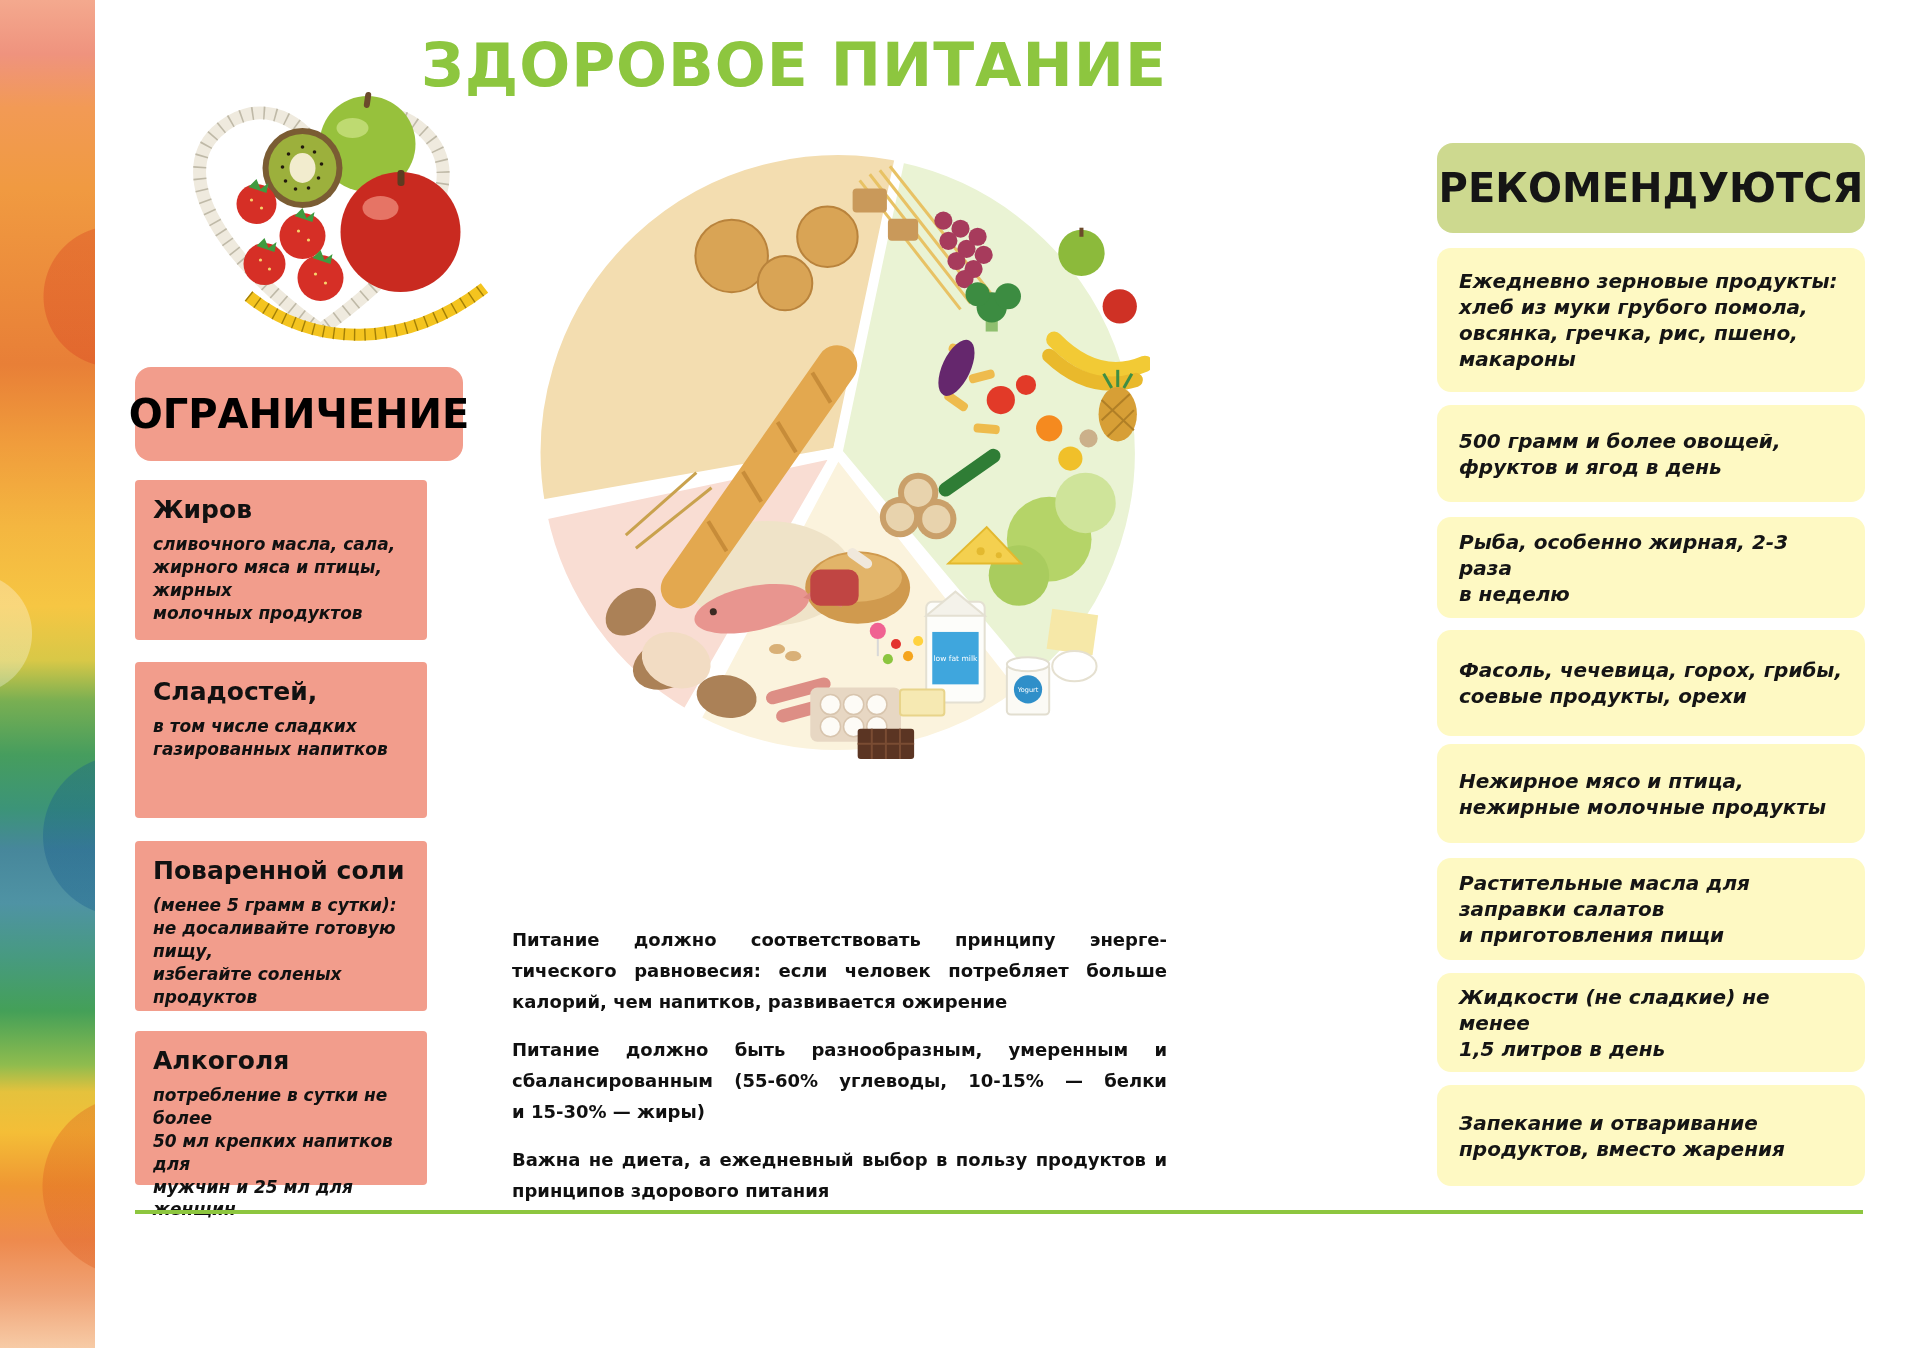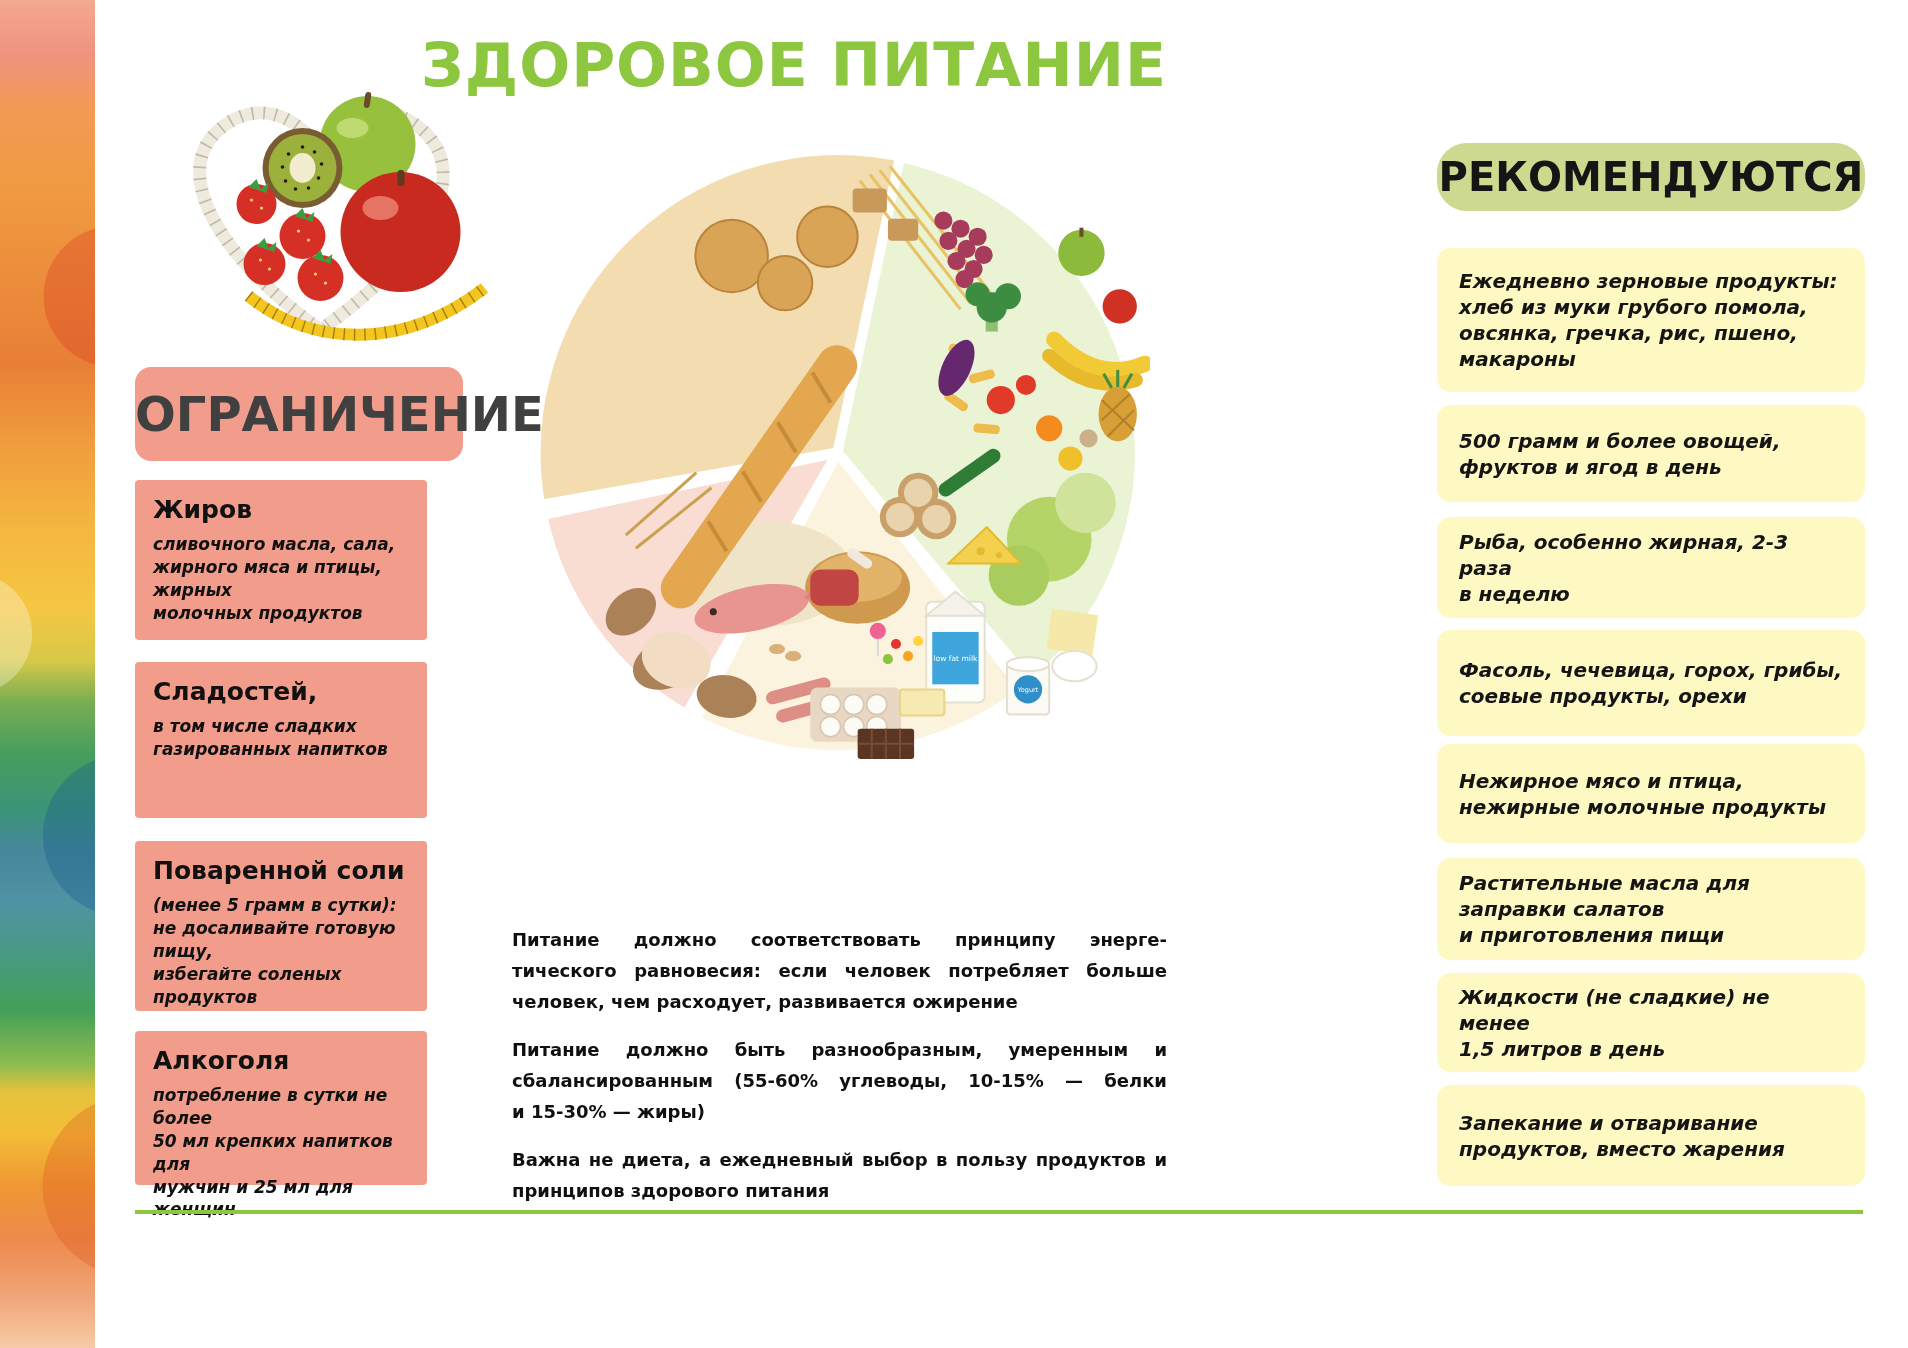--- a/index.html
+++ b/index.html
@@ -17,32 +17,32 @@
         #f4a98e 0%,#ef937e 4%,#f29a55 8%,#f09a41 14%,#ec8c3b 21%,#e87f37 27%,
         #f09d3c 33%,#f4b640 39%,#f6c643 45%,#d8c847 49%,#79af52 52%,#469d5e 56%,
         #3c9478 60%,#47879b 63%,#4f93a4 67%,#479a80 71%,#44a058 75%,#8fbc4e 79%,
         #e5c23d 81%,#f4be37 84%,#ef9733 88%,#ee8a4d 92%,#f0a376 96%,#f7cba6 100%);}
 
   .title{position:absolute;left:404px;top:30px;width:780px;text-align:center;
          font-size:60px;font-weight:800;letter-spacing:1px;color:#8dc63f;}
 
   
   .res-header{position:absolute;left:135px;top:367px;width:328px;height:94px;background:#f29d8c;
-              border-radius:16px;display:flex;align-items:center;
-              font-size:48px;font-weight:800;color:#404040;}
+              border-radius:16px;display:flex;align-items:center;justify-content:center;
+              font-size:40px;font-weight:800;color:#000000;}
   .res-box{position:absolute;left:135px;width:292px;background:#f29d8c;border-radius:4px;
            padding:16px 18px;box-sizing:border-box;}
   .res-title{font-size:25px;font-weight:800;line-height:1.15;}
   .res-desc{font-size:17px;font-weight:700;font-style:italic;line-height:1.35;white-space:pre-line;margin-top:8px;}
   #res1{top:480px;height:160px;} #res2{top:662px;height:156px;}
   #res3{top:841px;height:170px;} #res4{top:1031px;height:154px;}
 
   
-  .rec-header{position:absolute;left:1437px;top:143px;width:428px;height:68px;background:#cdd98f;
-              border-radius:30px;display:flex;align-items:center;justify-content:center;
+  .rec-header{position:absolute;left:1437px;top:143px;width:428px;height:90px;background:#cdd98f;
+              border-radius:16px;display:flex;align-items:center;justify-content:center;
               font-size:40px;font-weight:800;color:#151515;}
   .rec-box{position:absolute;left:1437px;width:428px;background:#fef9c3;border-radius:14px;
            display:flex;align-items:center;padding:8px 22px;box-sizing:border-box;
            font-size:20px;font-weight:700;font-style:italic;line-height:1.3;white-space:pre-line;color:#151515;}
   #rec1{top:248px;height:144px;} #rec2{top:405px;height:97px;}
   #rec3{top:517px;height:101px;font-style:italic;} #rec4{top:630px;height:106px;}
   #rec5{top:744px;height:99px;}  #rec6{top:858px;height:102px;}
   #rec7{top:973px;height:99px;}  #rec8{top:1085px;height:101px;}
 
   
@@ -360,21 +360,21 @@
 и приготовления пищи</div>
   <div class="rec-box" id="rec7">Жидкости (не сладкие) не менее
 1,5 литров в день</div>
   <div class="rec-box" id="rec8">Запекание и отваривание
 продуктов, вместо жарения</div>
 
   <div class="paras">
     <p class="para">
       <span class="pl j">Питание должно соответствовать принципу энерге-</span>
       <span class="pl j">тического равновесия: если человек потребляет больше</span>
-      <span class="pl">человек, чем расходует, развивается ожирение</span>
+      <span class="pl">калорий, чем напитков, развивается ожирение</span>
     </p>
     <p class="para">
       <span class="pl j">Питание должно быть разнообразным, умеренным и</span>
       <span class="pl j">сбалансированным (55-60% углеводы, 10-15% — белки</span>
       <span class="pl">и 15-30% — жиры)</span>
     </p>
     <p class="para">
       <span class="pl j">Важна не диета, а ежедневный выбор в пользу продуктов и</span>
       <span class="pl">принципов здорового питания</span>
     </p>

